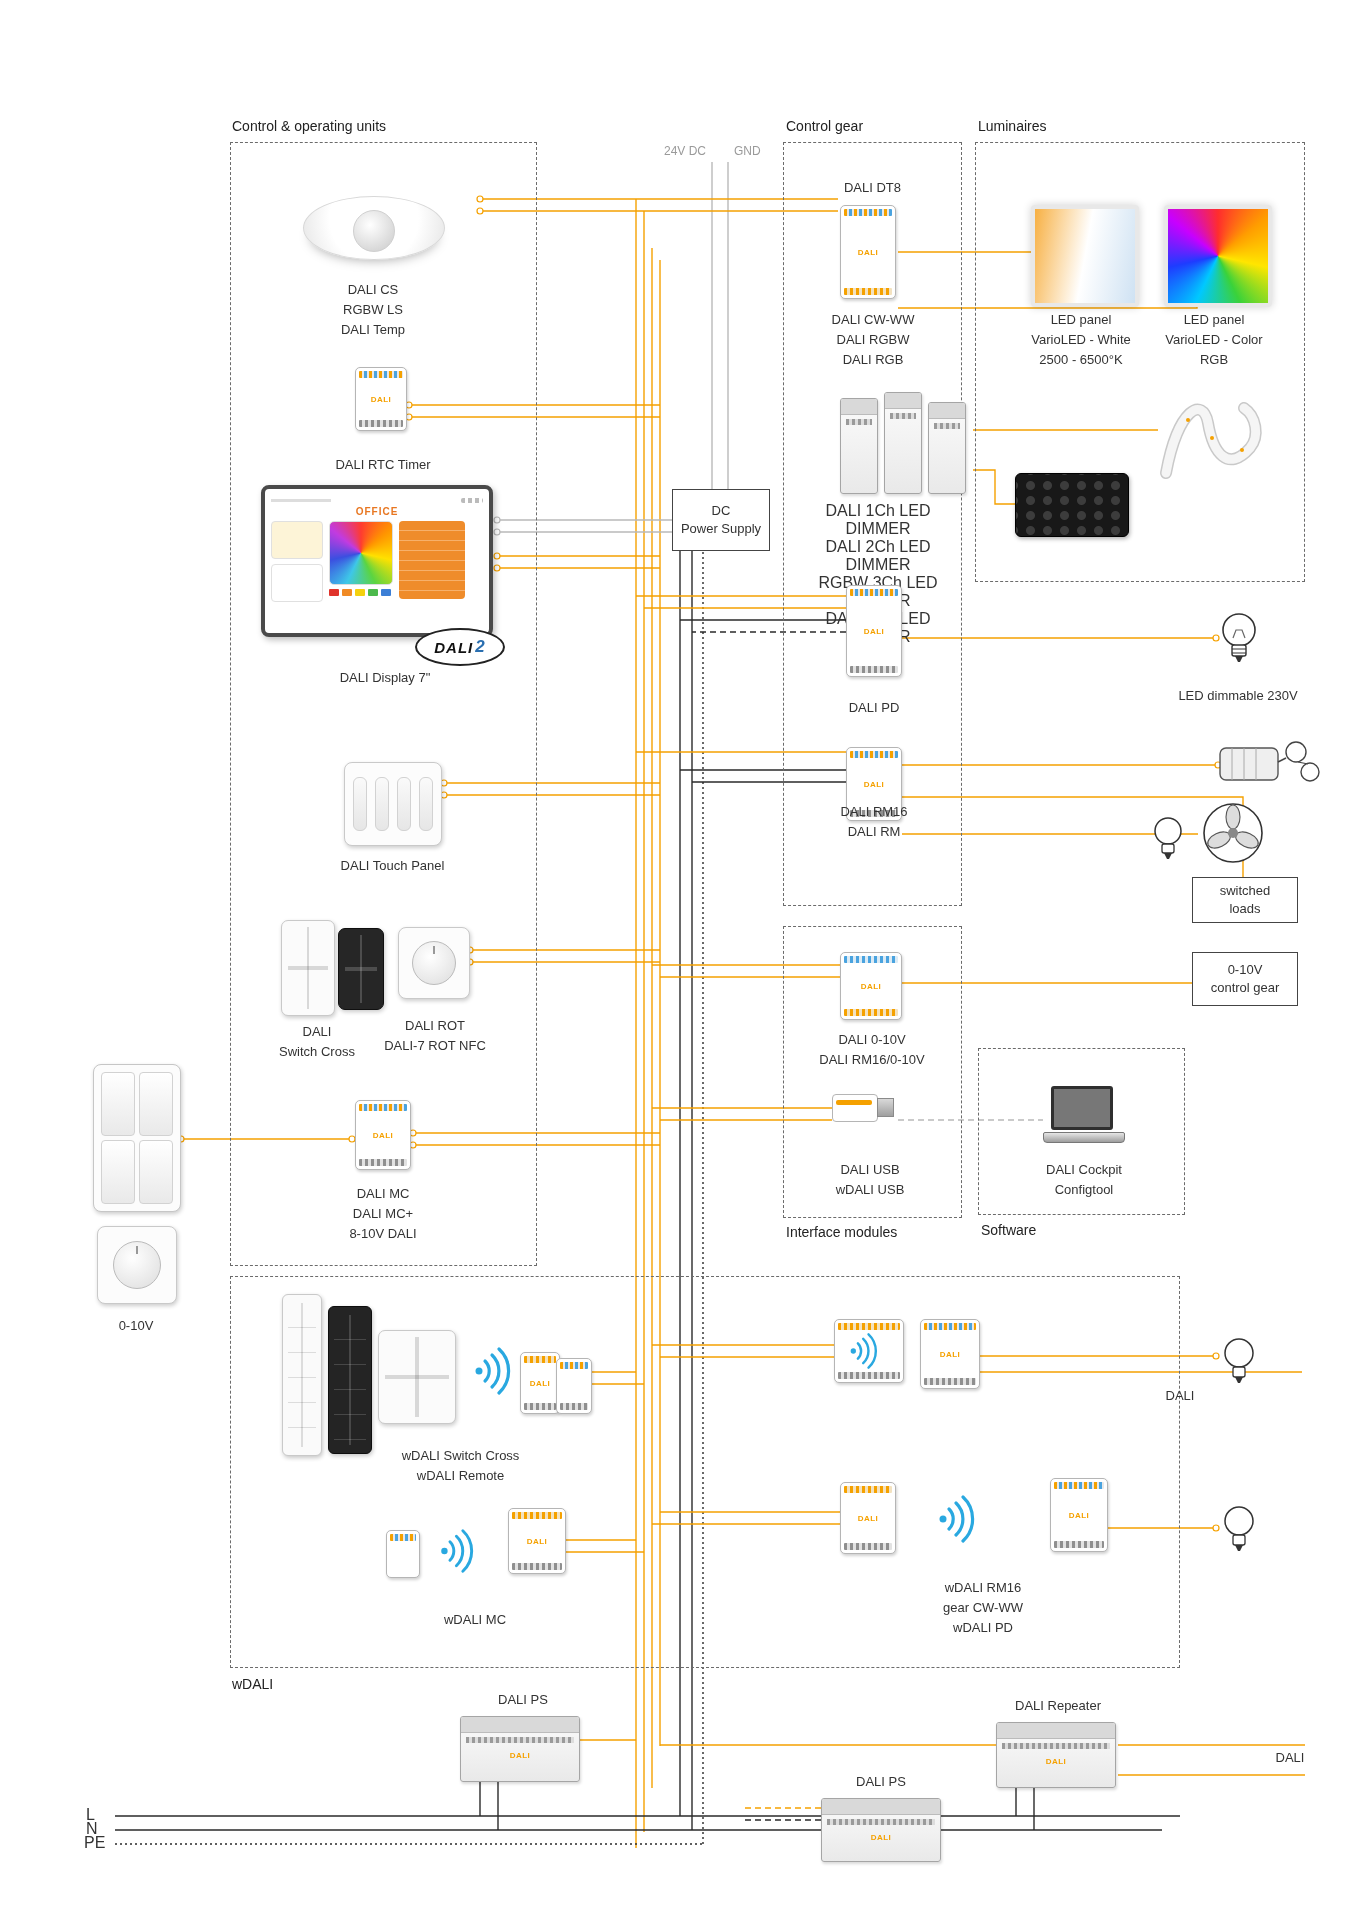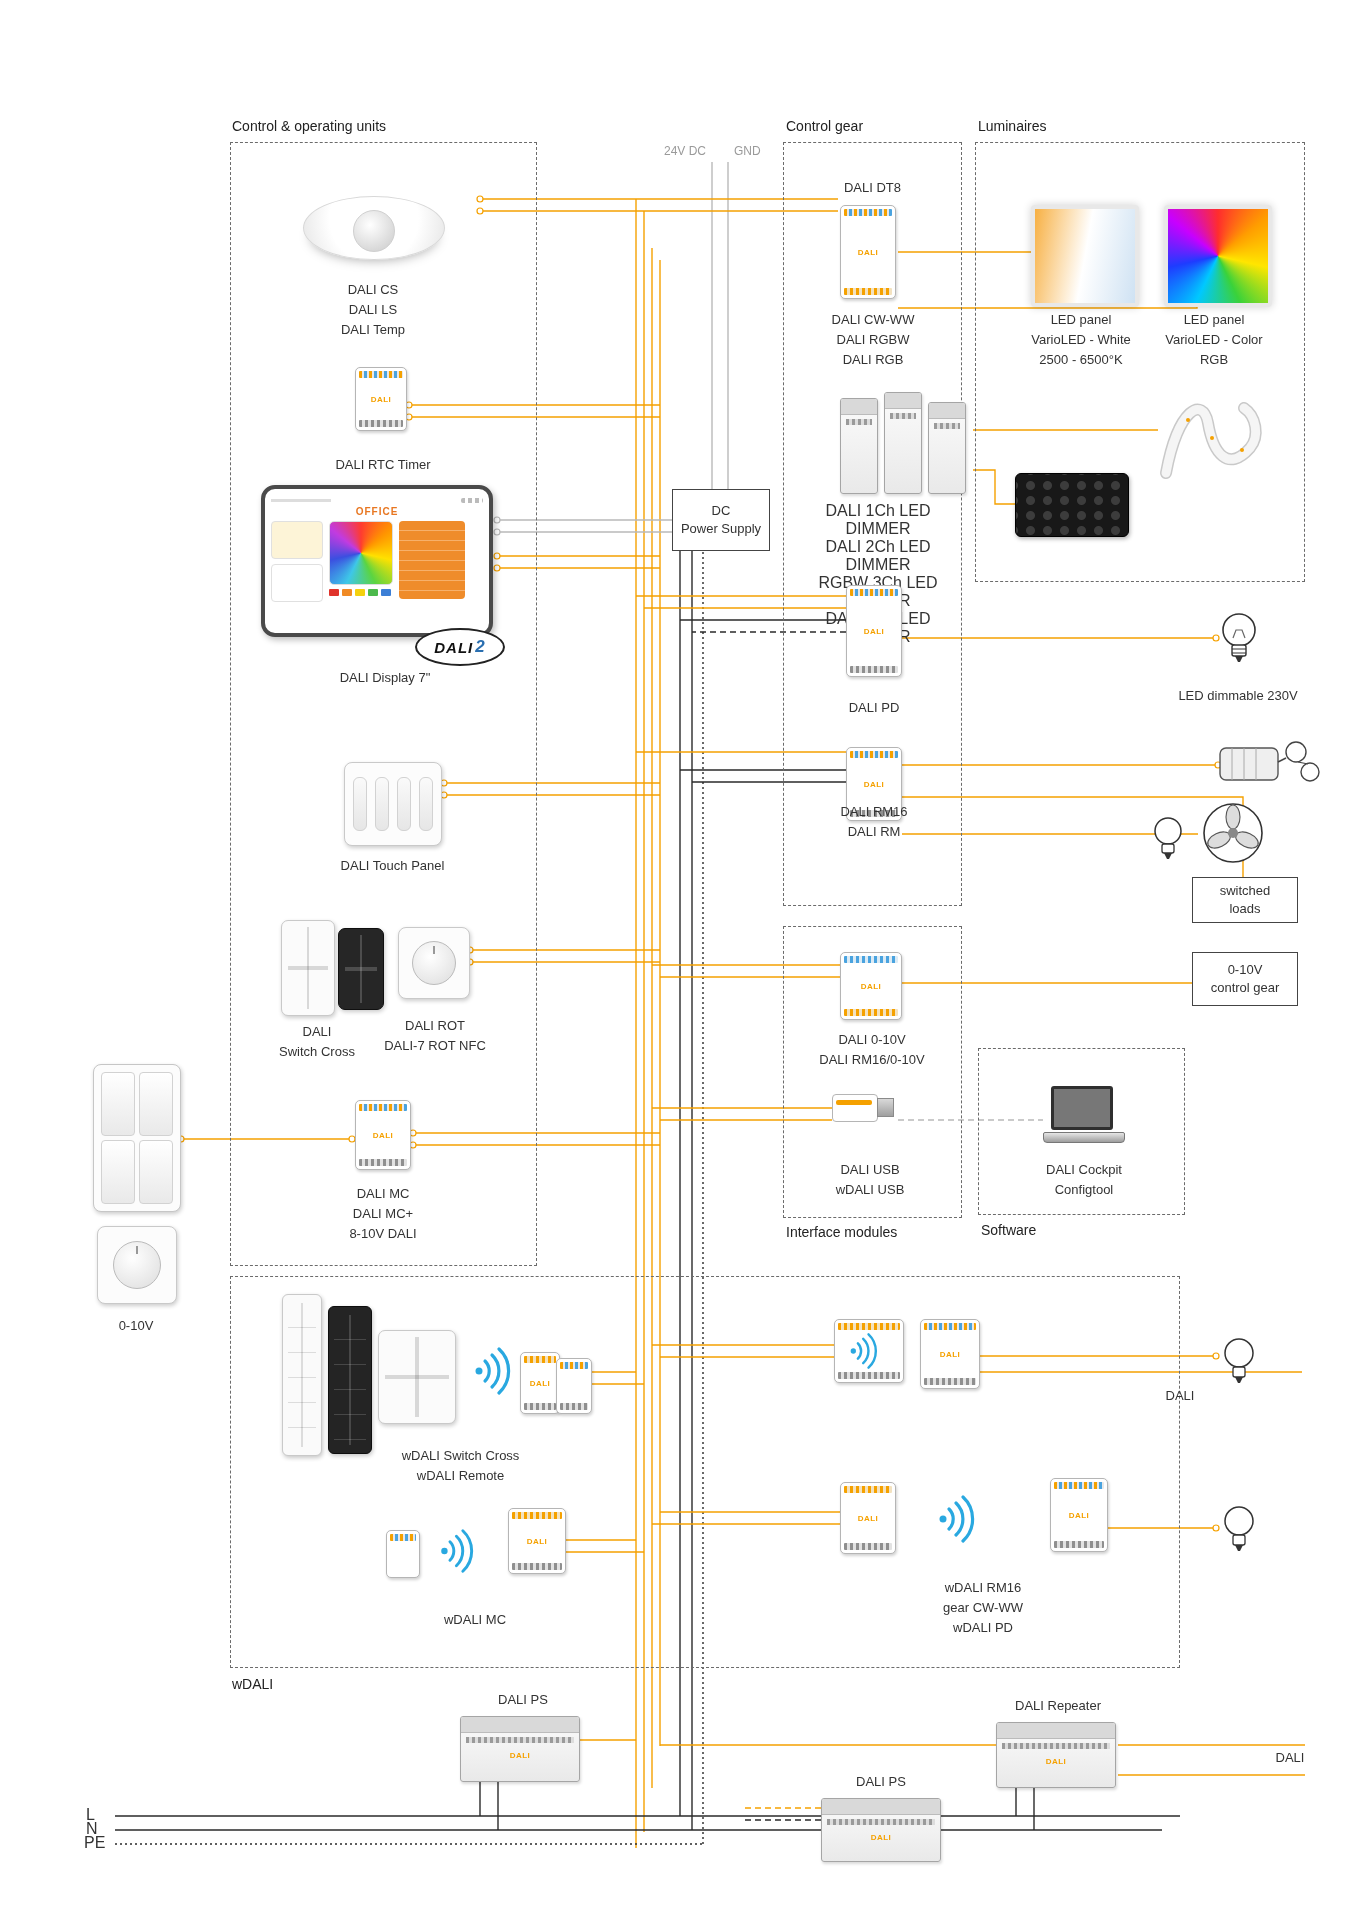--- a/index.html
+++ b/index.html
@@ -37,21 +37,21 @@
        border-radius:3px;box-shadow:1px 2px 3px rgba(0,0,0,.15);box-sizing:border-box;}
   .din .cap{height:15px;background:#d9d9d9;border-bottom:1px solid #bbb;border-radius:2px 2px 0 0;}
   .din .slots{margin:4px 5px 0 5px;height:6px;background:repeating-linear-gradient(90deg,#9a9a9a 0 3px,#ddd 3px 6px);}
   .din .dlabel{display:flex;align-items:center;justify-content:center;height:24px;}
 
   .sensor-base{position:absolute;border-radius:50%;background:radial-gradient(circle at 50% 35%,#ffffff 55%,#e3e3e3);
        border:1px solid #d8d8d8;box-shadow:0 8px 12px -8px rgba(0,0,0,.35);}
   .sensor-dome{position:absolute;border-radius:50%;background:radial-gradient(circle at 40% 35%,#fff,#c9c9c9);
        border:1px solid #cfcfcf;}
 
-  .tablet{position:absolute;border:4px solid #4a4a4a;border-radius:14px;background:#fff;
+  .tablet{position:absolute;border:4px solid #4a4a4a;border-radius:8px;background:#fff;
           box-shadow:2px 3px 6px rgba(0,0,0,.25);box-sizing:border-box;padding:6px;}
   .tab-top{height:10px;display:flex;justify-content:space-between;align-items:center;}
   .tab-bar{width:60px;height:3px;background:#ddd;}
   .tab-dots{width:22px;height:5px;background:repeating-linear-gradient(90deg,#bbb 0 4px,#fff 4px 7px);border-radius:2px;}
   .office{text-align:center;font-size:10px;font-weight:bold;color:#E87722;letter-spacing:1px;margin:1px 0 4px 0;}
   .tab-body{display:flex;gap:6px;}
   .tab-colL{display:flex;flex-direction:column;gap:5px;width:52px;}
   .tile{border:1px solid #e0e0e0;border-radius:4px;height:36px;}
   .tile.cream{background:#fdf4d7;}
   .rainbow{width:62px;height:62px;border-radius:5px;border:1px solid #ddd;
@@ -242,21 +242,21 @@
 
   <div class="sbox" style="left:672px;top:489px;width:96px;height:60px">
     <span class="ln">DC</span>
     <span class="ln">Power Supply</span>
   </div>
 
   <div class="sensor-base" style="left:303px;top:196px;width:140px;height:62px"></div>
   <div class="sensor-dome" style="left:353px;top:210px;width:40px;height:40px"></div>
   <div class="lbl" style="left:303px;top:280px;width:140px">
     <span class="ln">DALI CS</span>
-    <span class="ln">DALI LS</span>
+    <span class="ln">RGBW LS</span>
     <span class="ln">DALI Temp</span>
   </div>
 
   <div class="module" style="left:355px;top:367px;width:52px;height:64px">
     <div class="term t-mix"></div>
     <div class="mface">
         <span class="brand">DALI</span>
       </div>
     <div class="term"></div>
   </div>

